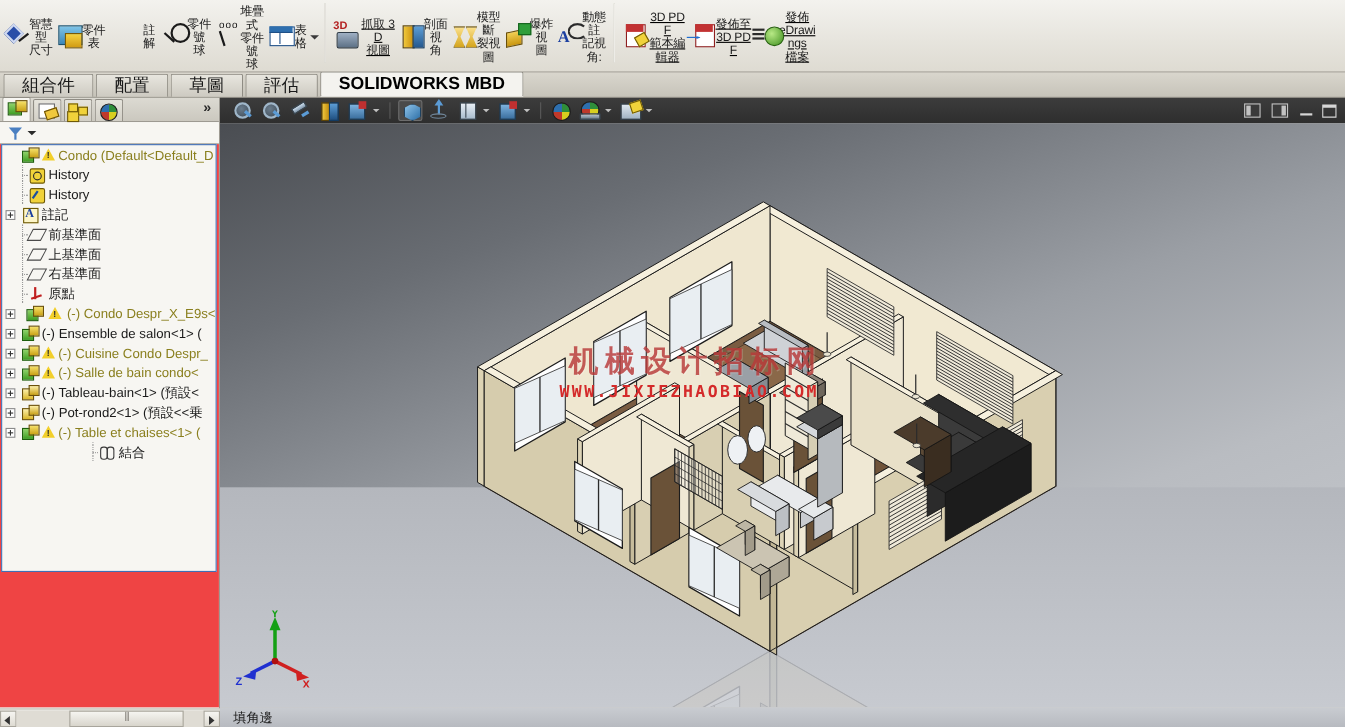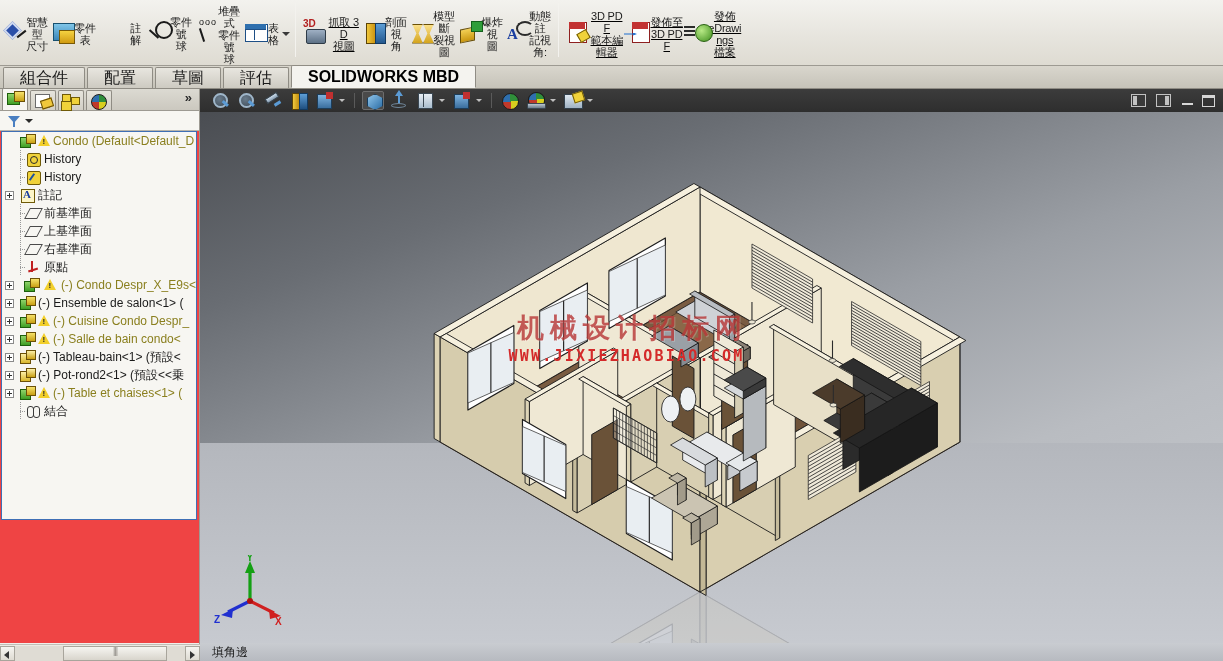--- a/index.html
+++ b/index.html
@@ -814,21 +814,21 @@
             <div class="tico i-part"></div>
             <span class="tlabel">(-) Pot-rond2&lt;1&gt; (預設&lt;&lt;乗</span>
           </div>
           <div class="tnode" style="padding-left: 3px;">
             <div class="expander"></div>
             <div style="width: 4px; flex: 0 0 4px;"></div>
             <div class="tico i-asm"></div>
             <div class="warn"></div>
             <span class="tlabel olive">(-) Table et chaises&lt;1&gt; (</span>
           </div>
-          <div class="tnode" style="padding-left: 3px;">
+          <div class="tnode" style="padding-left: 3px; justify-content: center;">
             <div class="expander none"></div>
             <div class="dotline"></div>
             <div class="tico i-mate"></div>
             <span class="tlabel">結合</span>
           </div>
         </div>
     </div>
     <div class="panel-hscroll">
       <div class="hs-arrow l"></div>
       <div class="hs-track">

